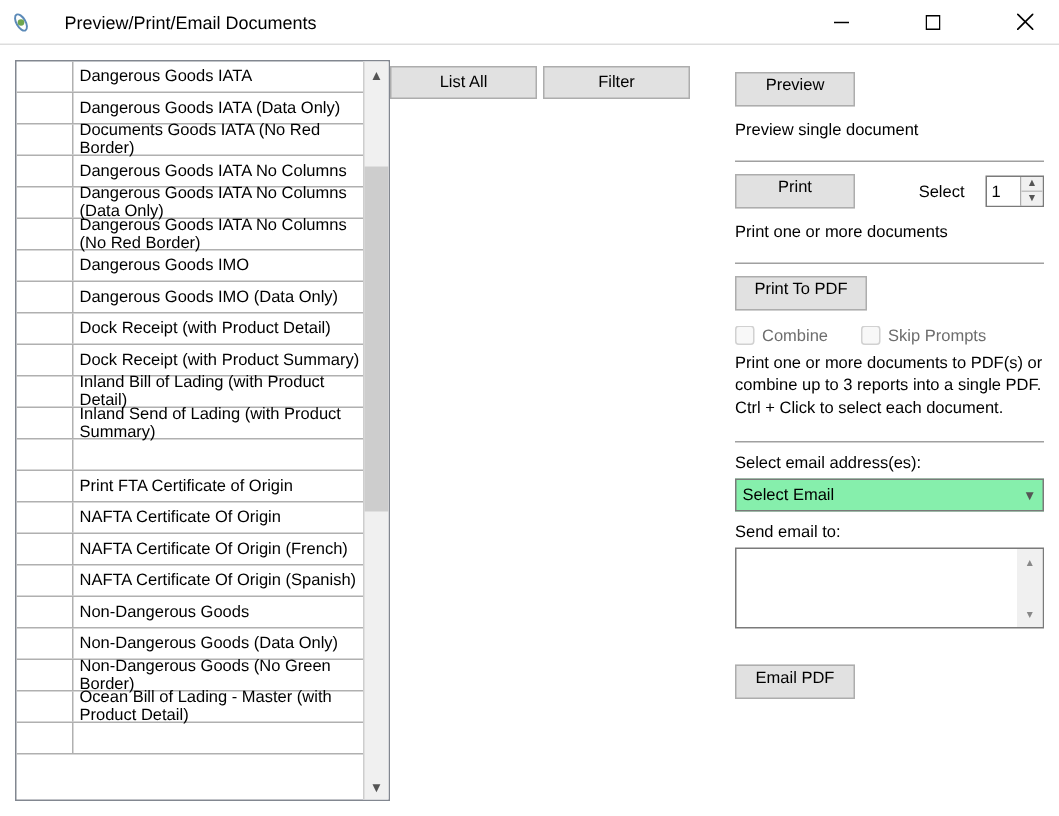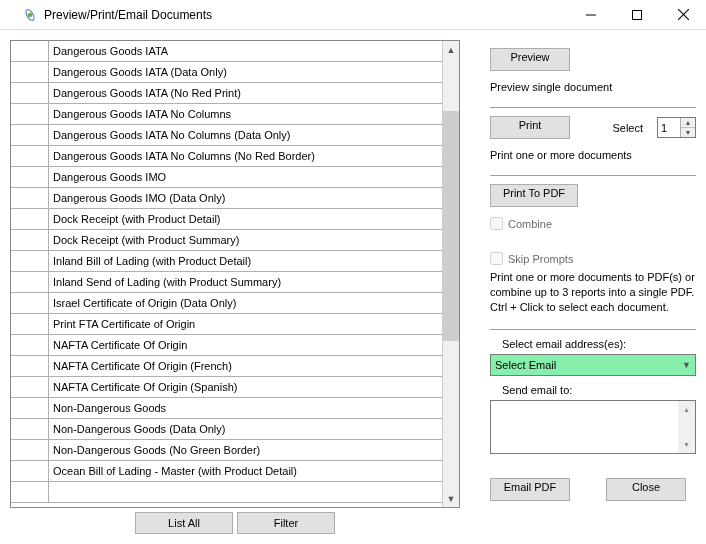--- a/index.html
+++ b/index.html
@@ -1,29 +1,29 @@
 <!DOCTYPE html>
 <html><head>
 <meta charset="utf-8">
 <style>
 * { box-sizing: border-box; margin: 0; padding: 0; font-family: 'Segoe UI', Tahoma, sans-serif; }
 body { background: #fff; width: 706px; height: 544px; overflow: hidden; position: relative; }
 
 
-.titlebar { height: 30px; display: flex; align-items: center; padding-left: 22px; border-bottom: 1px solid #ddd; }
+.titlebar { height: 30px; display: flex; align-items: center; padding-left: 6px; border-bottom: 1px solid #ddd; gap: 15px; }
 .titlebar-icon { width: 16px; height: 16px; margin-right: 6px; display:flex; align-items:center; justify-content:center; }
 .titlebar-title { font-size: 12px; color: #000; }
 .titlebar-spacer { flex: 1; }
 .win-btn { width: 46px; height: 30px; display:flex; align-items:center; justify-content:center; font-size:10px; color:#000; cursor:default; }
 .win-btn svg { width:10px; height:10px; }
 .win-btn.close svg { width:11px; height:11px; }
 
 
 .content { display:flex; padding: 10px; height: calc(100% - 30px); gap: 30px; }
-.left { flex: 1; display:flex; flex-direction:column; }
+.left { flex: 1; display:flex; flex-direction:row; }
 .right { width: 206px; display:flex; flex-direction:column; padding-top: 8px; }
 
 
 .list-wrap { border: 1px solid #828790; flex:1; position:relative; display:flex; }
 .list-inner { flex:1; overflow:hidden; }
 .list-row { display:flex; height: 21px; border-bottom: 1px solid #b0b0b0; font-size: 11px; align-items:center; }
 .list-row .c1 { width: 38px; border-right: 1px solid #b0b0b0; height:100%; }
 .list-row .c2 { flex:1; padding-left: 4px; display:flex; align-items:center; }
 .list-scroll { width: 17px; background:#f0f0f0; border-left:1px solid #cdcdcd; position:relative; }
 .scroll-thumb { position:absolute; left:0; right:0; top:70px; height: 230px; background:#cdcdcd; }
@@ -44,25 +44,25 @@
 .btn-std { width: 80px; height: 23px; }
 .copies-label { font-size: 11px; margin-left:auto; margin-right:4px; }
 .spinner { display:flex; border:1px solid #7a7a7a; height:21px; }
 .spinner input { width: 22px; border:none; font-size:11px; padding-left:3px; outline:none; }
 .spinner-btns { display:flex; flex-direction:column; width:15px; border-left:1px solid #acacac; }
 .spinner-btns div { flex:1; display:flex; align-items:center; justify-content:center; font-size:7px; background:#f0f0f0; border-bottom:1px solid #c0c0c0; color:#555;}
 .spinner-btns div:last-child { border-bottom:none; }
 
 .chk { display:flex; align-items:center; gap:5px; font-size:11px; color:#6d6d6d; }
 .chk input { width:13px; height:13px; }
-.chk-row { display:flex; gap: 22px; margin-bottom:5px;flex-direction:column; }
+.chk-row { display:flex; gap: 22px; margin-bottom:5px; }
 
 .help-text { font-size: 11px; line-height:1.35; margin-top:2px; }
 
-.sel-label { font-size: 11px; margin-bottom:4px; display:block;margin-left:12px; }
+.sel-label { font-size: 11px; margin-bottom:4px; display:block; }
 .select { width: 100%; height: 22px; border: 1px solid #7a7a7a; background:#86efac; display:flex; align-items:center; padding:0 4px; font-size:11px; justify-content:space-between; }
 .select .chev { font-size:9px; color:#555;}
 
 .textarea { width:100%; height:54px; border:1px solid #7a7a7a; margin-top:4px; position:relative; background:#fff; }
 .ta-scroll { position:absolute; right:0; top:0; bottom:0; width:17px; background:#f0f0f0; }
 .ta-scroll .sa { position:absolute; left:0; right:0; height:17px; display:flex; align-items:center; justify-content:center; font-size:8px; color:#888;}
 .ta-scroll .sa.up { top:0; }
 .ta-scroll .sa.down { bottom:0; }
 
 .bottom-btns { display:flex; gap:36px; margin-top:16px; }
@@ -105,21 +105,21 @@
           <div class="list-row">
             <div class="c1"></div>
             <div class="c2">Dangerous Goods IATA</div>
           </div>
           <div class="list-row">
             <div class="c1"></div>
             <div class="c2">Dangerous Goods IATA (Data Only)</div>
           </div>
           <div class="list-row">
             <div class="c1"></div>
-            <div class="c2">Dangerous Goods IATA (No Red Print)</div>
+            <div class="c2">Documents Goods IATA (No Red Border)</div>
           </div>
           <div class="list-row">
             <div class="c1"></div>
             <div class="c2">Dangerous Goods IATA No Columns</div>
           </div>
           <div class="list-row">
             <div class="c1"></div>
             <div class="c2">Dangerous Goods IATA No Columns (Data Only)</div>
           </div>
           <div class="list-row">
@@ -145,21 +145,20 @@
           <div class="list-row">
             <div class="c1"></div>
             <div class="c2">Inland Bill of Lading (with Product Detail)</div>
           </div>
           <div class="list-row">
             <div class="c1"></div>
             <div class="c2">Inland Send of Lading (with Product Summary)</div>
           </div>
           <div class="list-row">
             <div class="c1"></div>
-            <div class="c2">Israel Certificate of Origin (Data Only)</div>
           </div>
           <div class="list-row">
             <div class="c1"></div>
             <div class="c2">Print FTA Certificate of Origin</div>
           </div>
           <div class="list-row">
             <div class="c1"></div>
             <div class="c2">NAFTA Certificate Of Origin</div>
           </div>
           <div class="list-row">
@@ -254,16 +253,15 @@
       <div class="textarea">
         <div class="ta-scroll">
           <div class="sa up">▴</div>
           <div class="sa down">▾</div>
         </div>
       </div>
     </div>
 
     <div class="bottom-btns">
       <div class="btn">Email PDF</div>
-      <div class="btn">Close</div>
     </div>
   </div>
 </div>
 
 </body></html>

